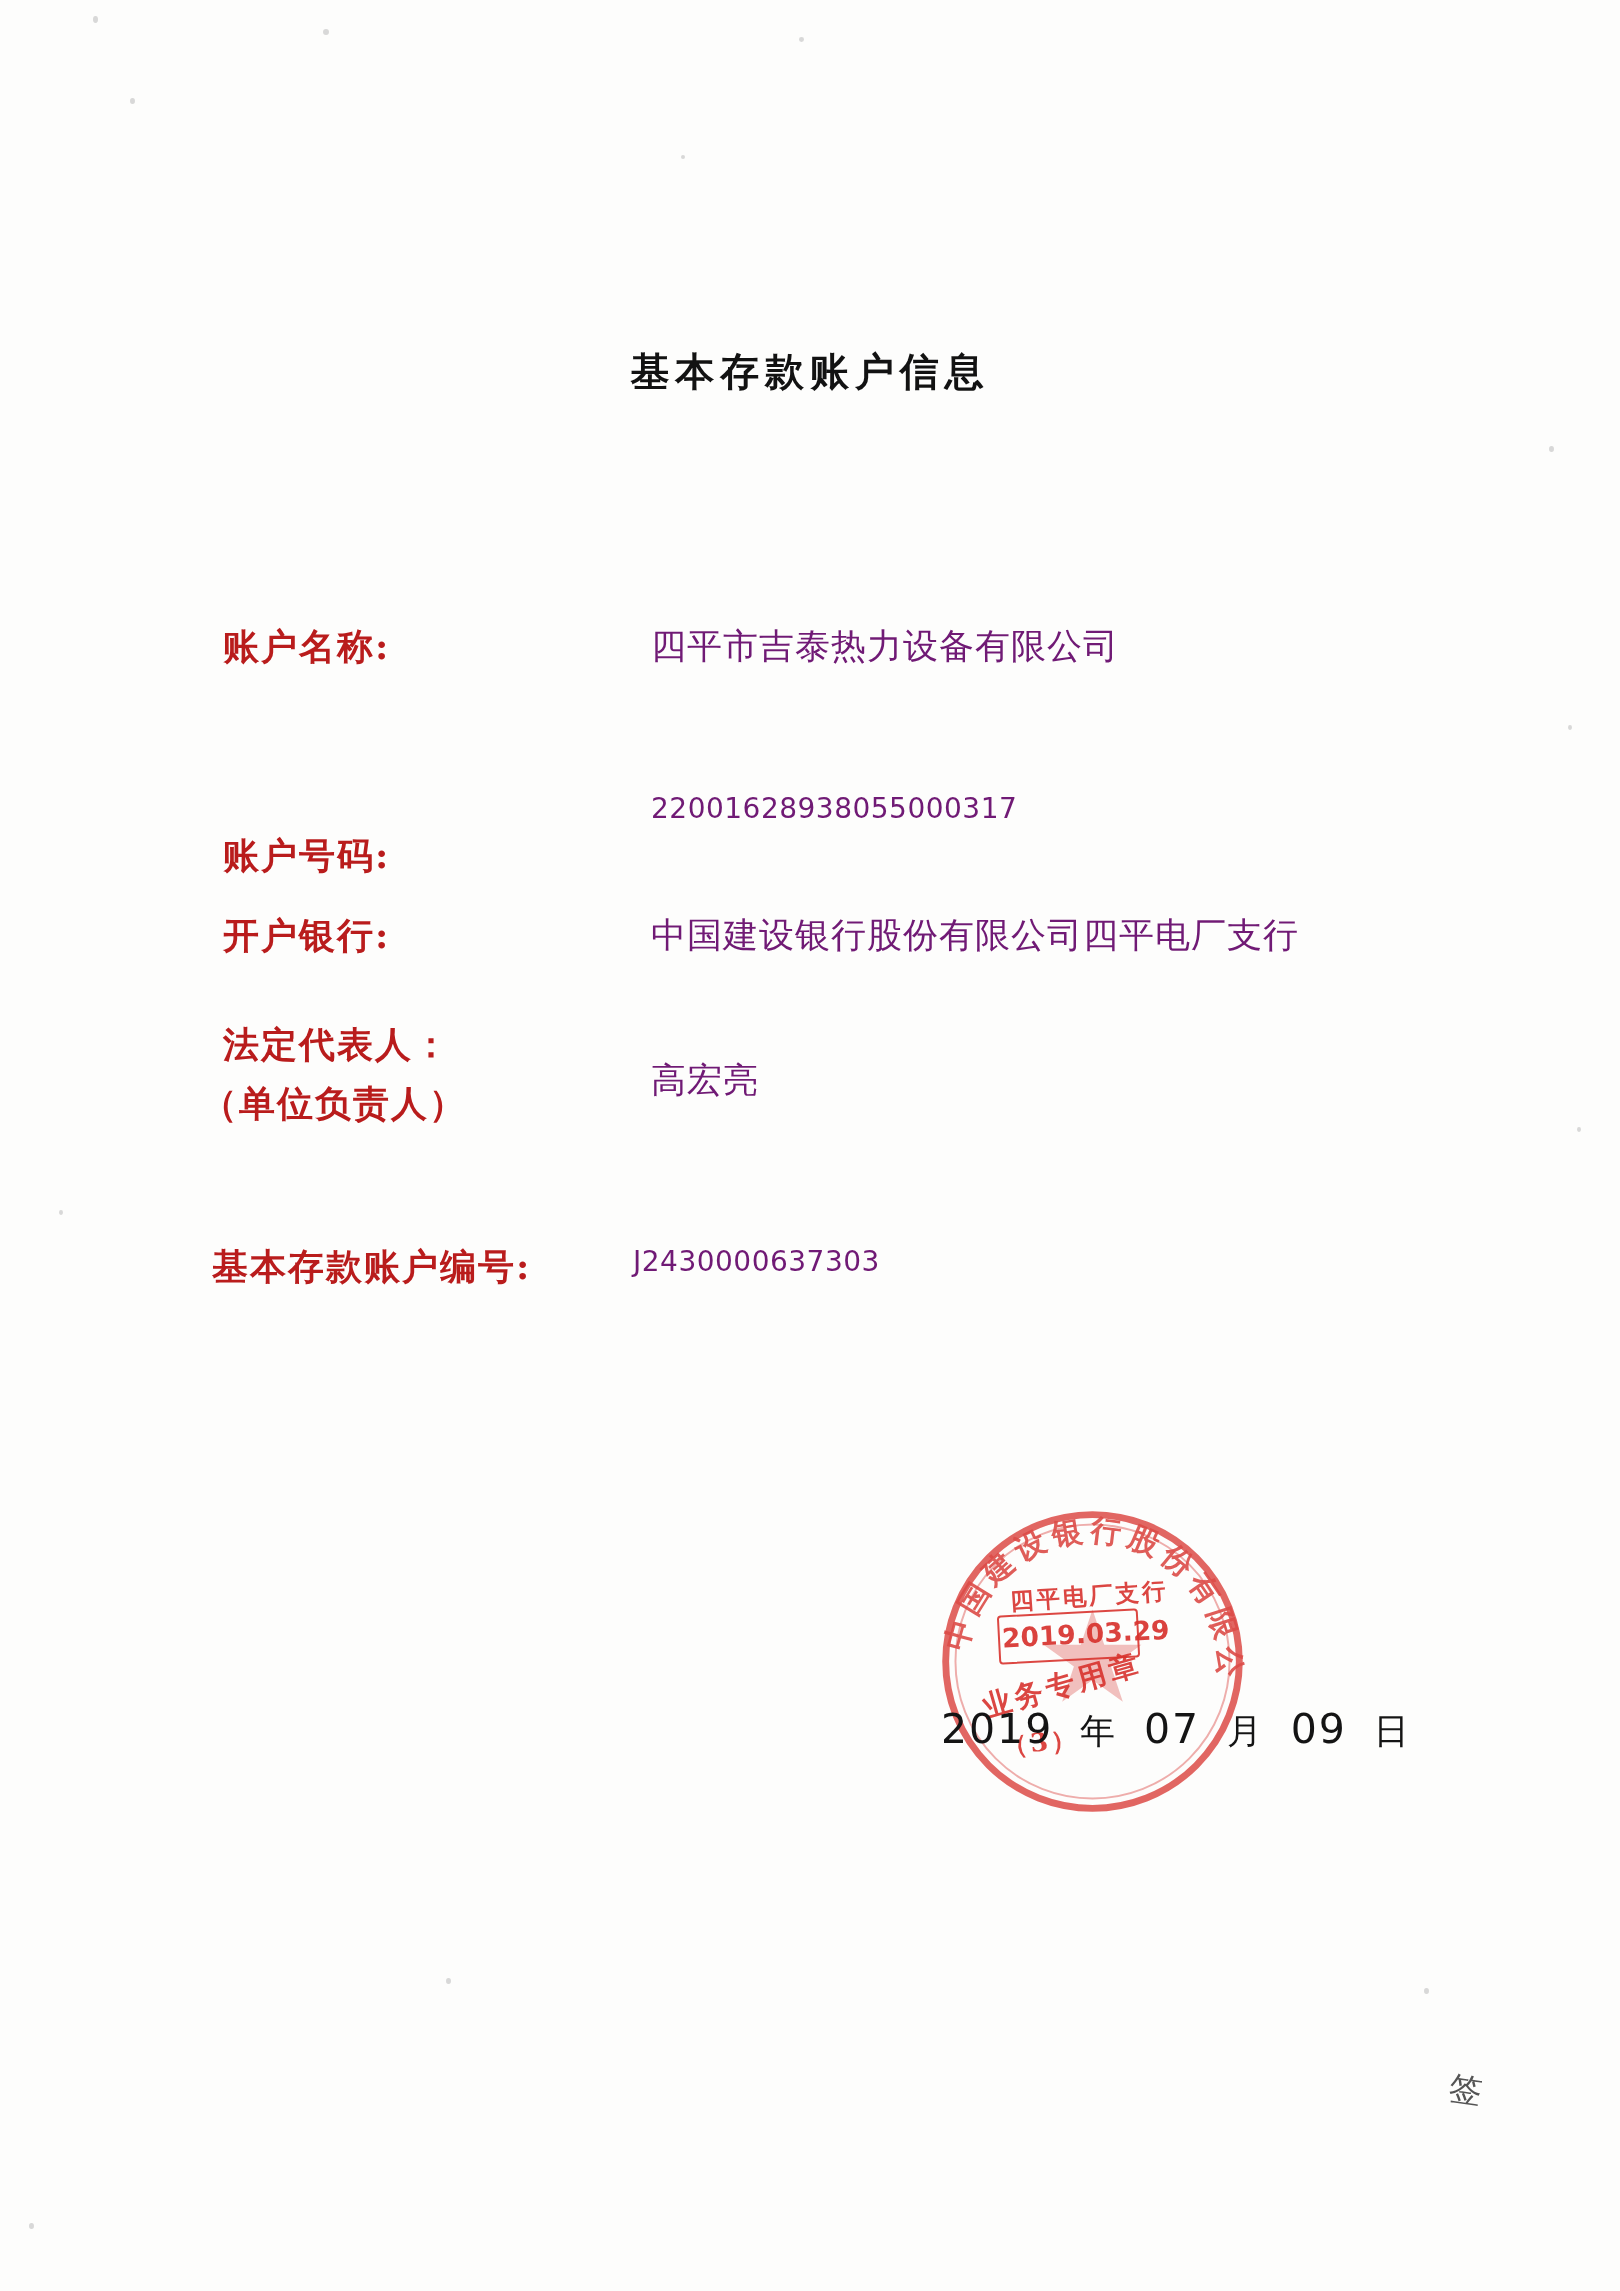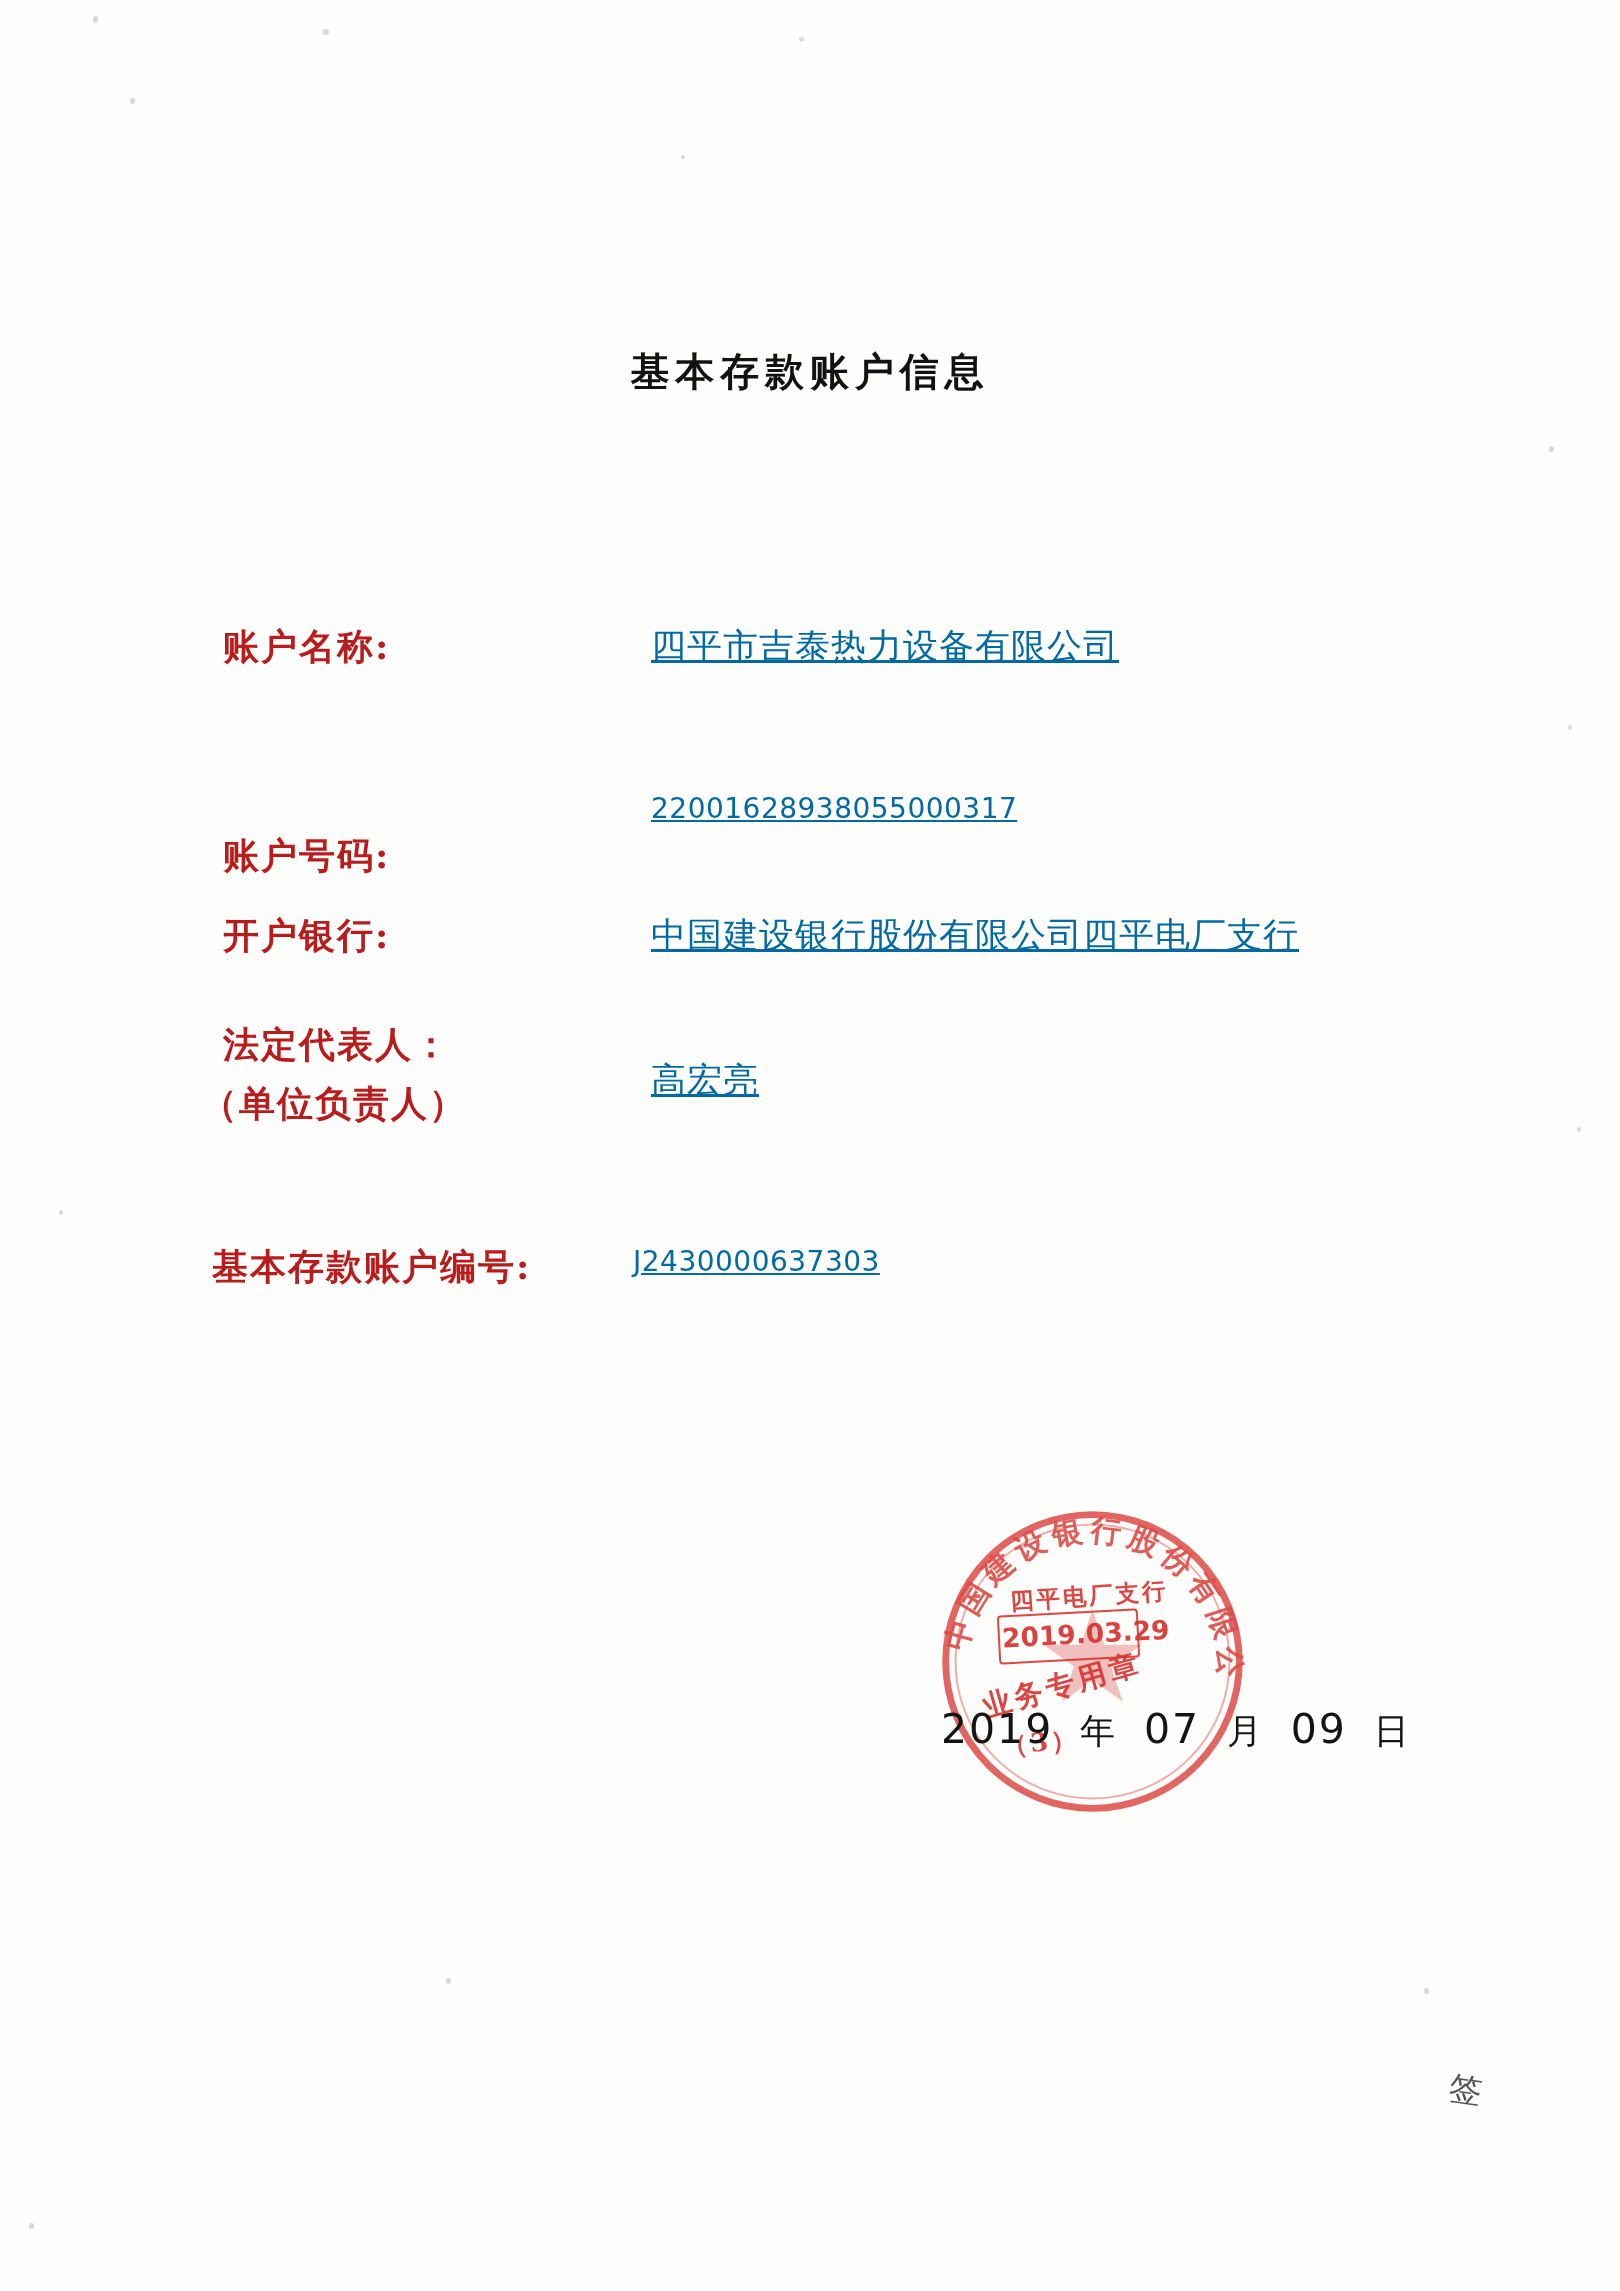--- a/index.html
+++ b/index.html
@@ -50,23 +50,22 @@
     font-size: 36px;
     letter-spacing: 2px;
     color: #b91c1c;
     white-space: nowrap;
   }
   .field-value {
     position: absolute;
     font-family: "DejaVu Sans", "Liberation Sans", sans-serif;
     font-size: 35px;
     letter-spacing: 1px;
-    color: #0369a1;
-    white-space: nowrap;
-    text-decoration: underline;
+    color: #701a75;
+    white-space: nowrap;
   }
   .field-value.numeric {
     font-family: "DejaVu Sans", "Liberation Sans", sans-serif;
     font-size: 28px;
     letter-spacing: 0.5px;
   }
 
   
   #lbl-account-name  { left: 223px; top: 623px; }
   #val-account-name  { left: 651px; top: 623px; }

